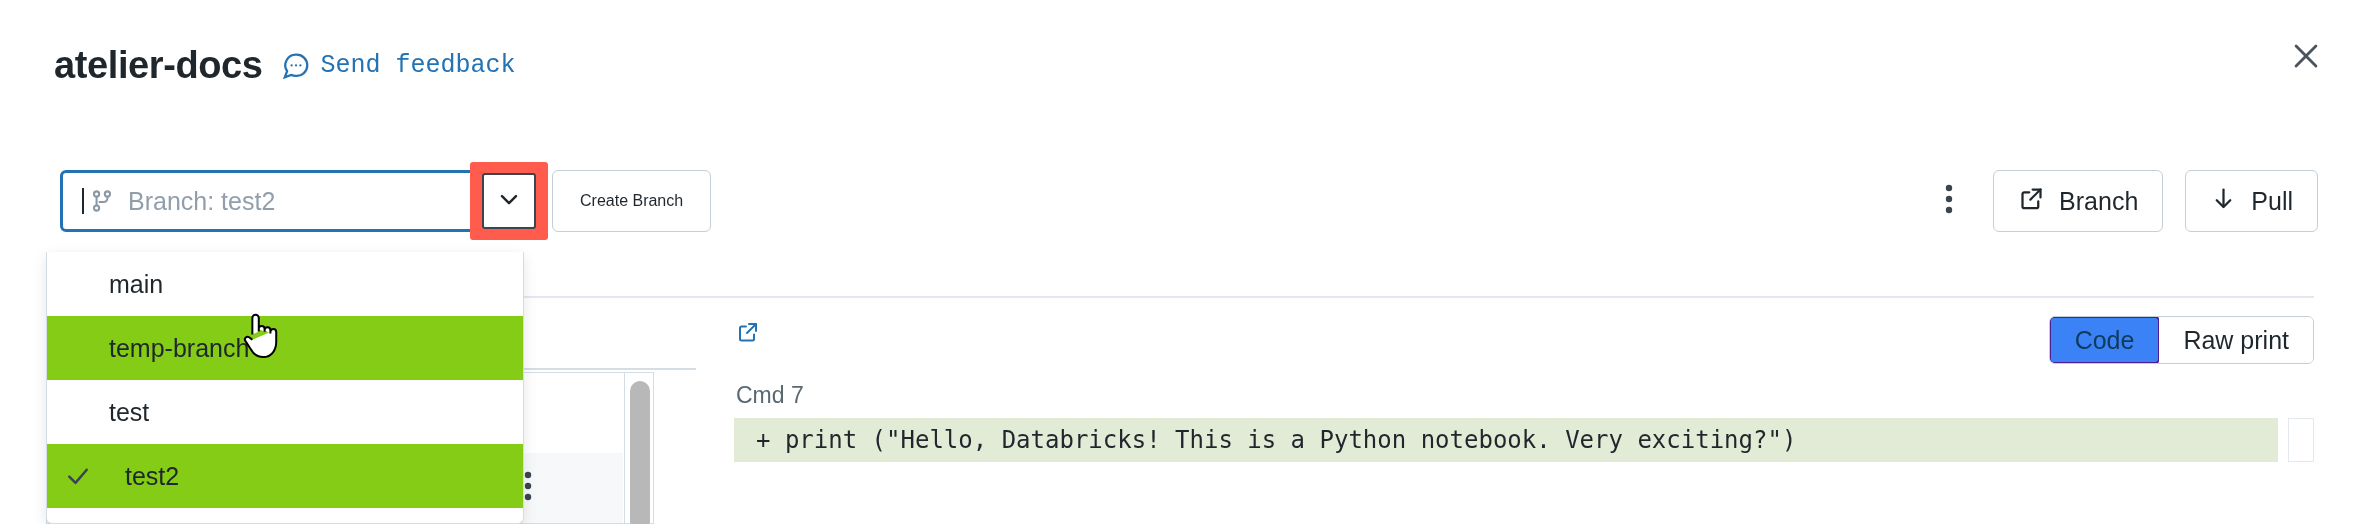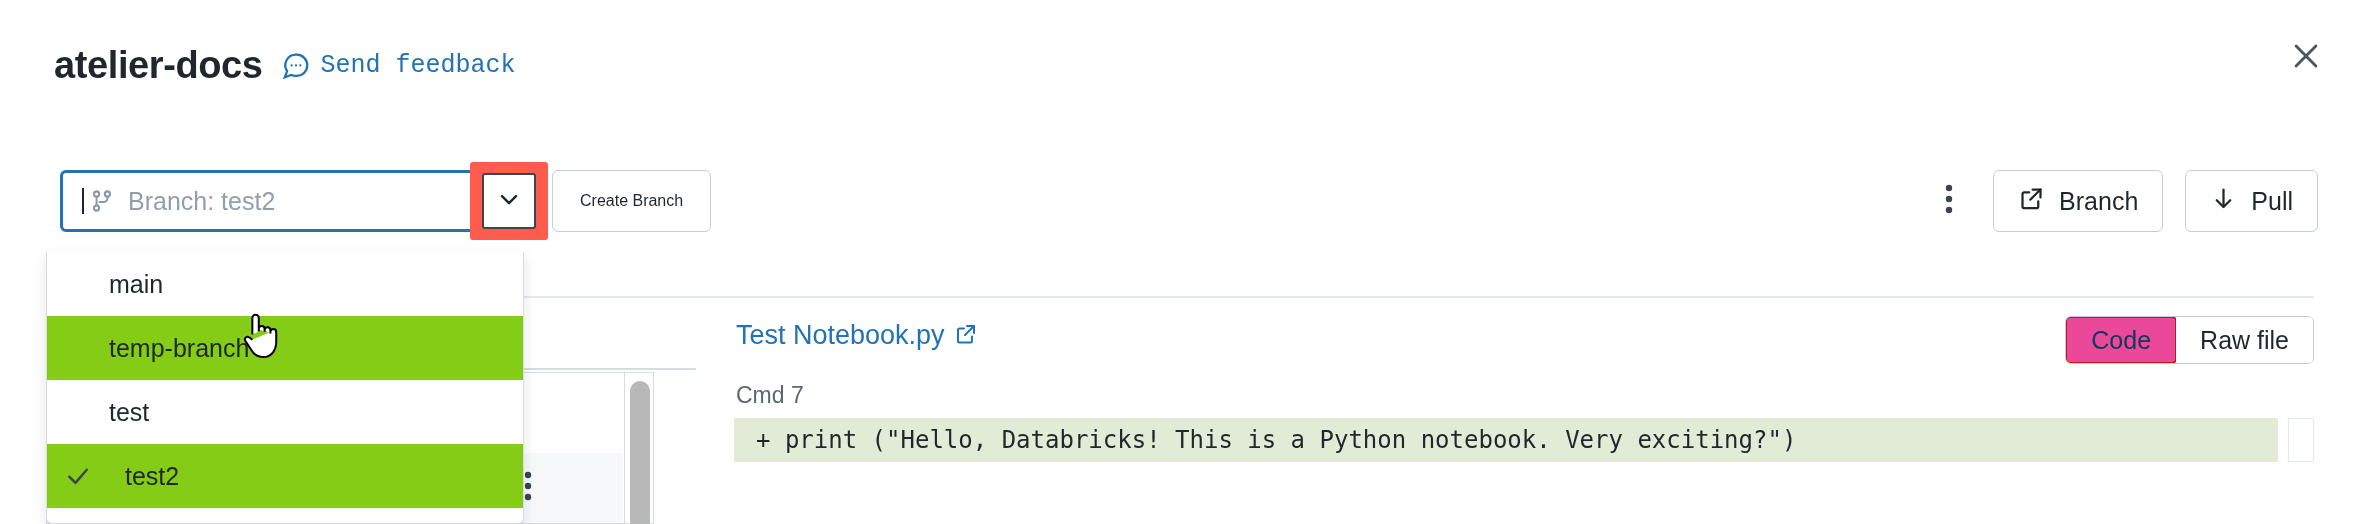--- a/index.html
+++ b/index.html
@@ -89,21 +89,21 @@
 
   .cursor-hand { position:absolute; left:238px; top:310px; width:44px; height:52px; z-index:60; }
 
   
   .nb { position:absolute; left:700px; top:298px; right:46px; bottom:0; }
   .nb-title { position:absolute; left:36px; top:22px; display:flex; align-items:center; gap:9px; cursor:pointer; }
   .nb-title-text { font-size:27px; color:#2272b4; }
   .toggle { position:absolute; right:0; top:18px; display:flex;
             border:1px solid #c5ced6; border-radius:6px; overflow:hidden; height:48px; }
   .toggle div { display:flex; align-items:center; padding:0 24px; font-size:25px; color:#1f272d; cursor:pointer; background:#fff; }
-  .toggle div.active { background:#ec4899; color:#0e3a5c; border:2px solid #b91c1c; border-radius:5px; margin:-1px; }
+  .toggle div.active { background:#3b82f6; color:#0e3a5c; border:2px solid #4c1d95; border-radius:5px; margin:-1px; }
   .cmd-label { position:absolute; left:36px; top:84px; font-size:23px; color:#5a6872; }
   .code-line {
     position:absolute; left:34px; top:120px; right:36px; height:44px;
     background:#e2ebd5; display:flex; align-items:center;
     font-family:"DejaVu Sans Mono", monospace; font-size:24px; color:#1f272d;
     padding-left:22px; white-space:pre;
   }
   .code-gutter { position:absolute; right:0; top:120px; width:26px; height:44px; background:#fff; border:1px solid #e3e8ee; }
 </style>
 </head>
@@ -245,36 +245,35 @@
   </div>
 
   <div class="cursor-hand">
     <svg width="44" height="52" viewBox="0 0 28 34" fill="#ffffff" stroke="#000000" stroke-width="1.3" stroke-linejoin="round">
       <path d="M9 16V5.2a2.1 2.1 0 0 1 4.2 0V14m0-1.6a1.9 1.9 0 0 1 3.8 0v1.9m0-1.1a1.9 1.9 0 0 1 3.8 0v2.2m0-1a1.9 1.9 0 0 1 3.8 0v6.6c0 5.2-3.1 9.8-8.4 9.8-4.6 0-6.6-2.1-8.3-5.3L4.3 20c-.8-1.5 1-3.3 2.6-2.2L9 19.5"></path>
     </svg>
   </div>
 
   <div class="nb">
     <div class="nb-title">
-      <span class="nb-title-text">Test Notebook.py</span>
       <span>
         <svg width="24" height="24" viewBox="0 0 24 24" fill="none" stroke="#2272b4" stroke-width="2" stroke-linecap="round" stroke-linejoin="round">
           <path d="M13 4h7v7"></path>
             <path d="M20 4 L11 13"></path>
             <path d="M18 14.5V19a1.5 1.5 0 0 1-1.5 1.5h-11A1.5 1.5 0 0 1 4 19V8a1.5 1.5 0 0 1 1.5-1.5H10"></path>
         </svg>
       </span>
     </div>
 
     <div class="toggle">
       <div class="active">
         <span>Code</span>
       </div>
       <div>
-        <span>Raw file</span>
+        <span>Raw print</span>
       </div>
     </div>
 
     <div class="cmd-label">Cmd 7</div>
     <div class="code-line">+ print ("Hello, Databricks! This is a Python notebook. Very exciting?")</div>
     <div class="code-gutter"></div>
   </div>
 
 </div>
 

